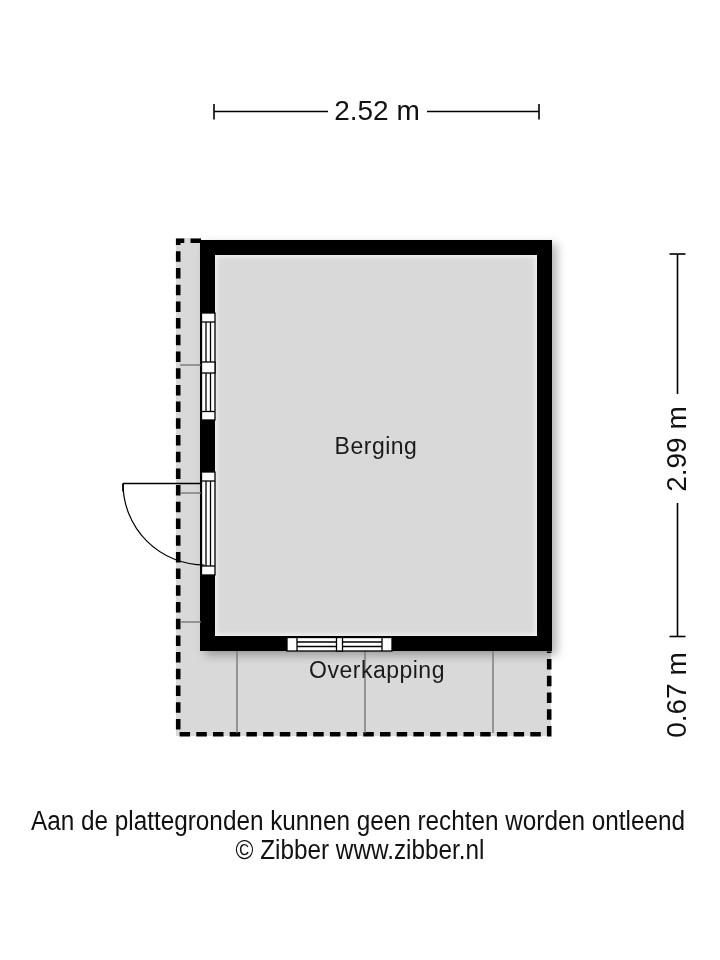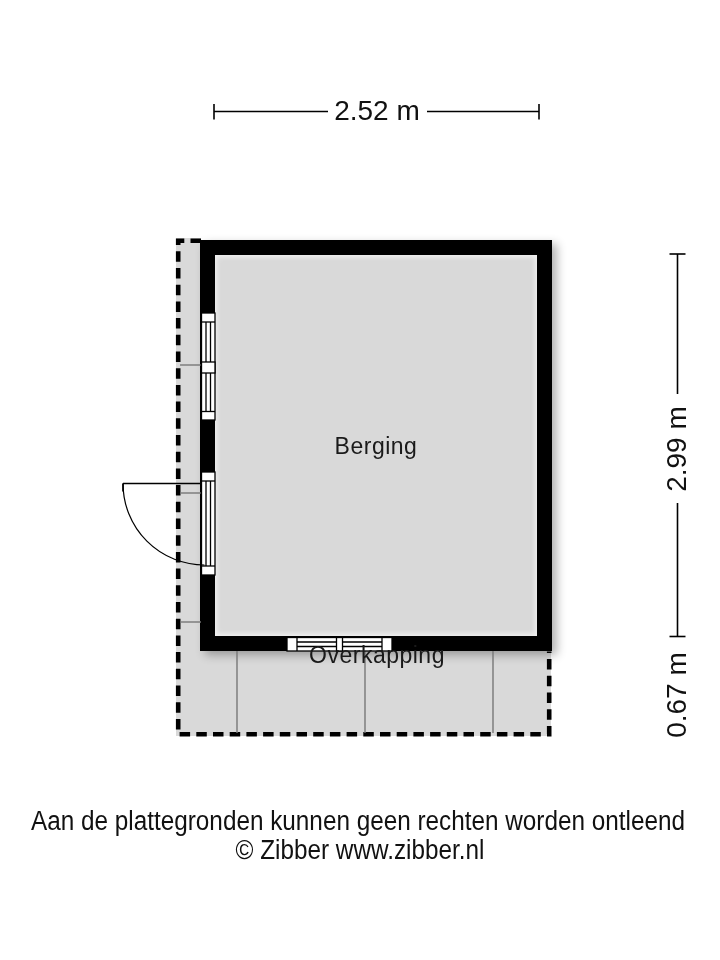--- a/index.html
+++ b/index.html
@@ -97,19 +97,19 @@
   </svg>
 
   <div class="label dim-label" style="left:377px;top:111px;">2.52 m</div>
 
   <div class="label dim-label vert" style="left:677px;top:449px;">2.99 m</div>
 
   <div class="label dim-label vert" style="left:677px;top:695px;">0.67 m</div>
 
   <div class="label room-label" style="left:376px;top:446px;text-align:right;">Berging</div>
 
-  <div class="label room-label" style="left:377px;top:655px;">Overkapping</div>
+  <div class="label room-label" style="left:377px;top:670px;">Overkapping</div>
 
   <div class="label footer-line" style="left:358px;top:821px;">Aan de plattegronden kunnen geen rechten worden ontleend</div>
 
   <div class="label footer-line" style="left:360px;top:850px;">© Zibber www.zibber.nl</div>
 
 </div>
 
 </body></html>

